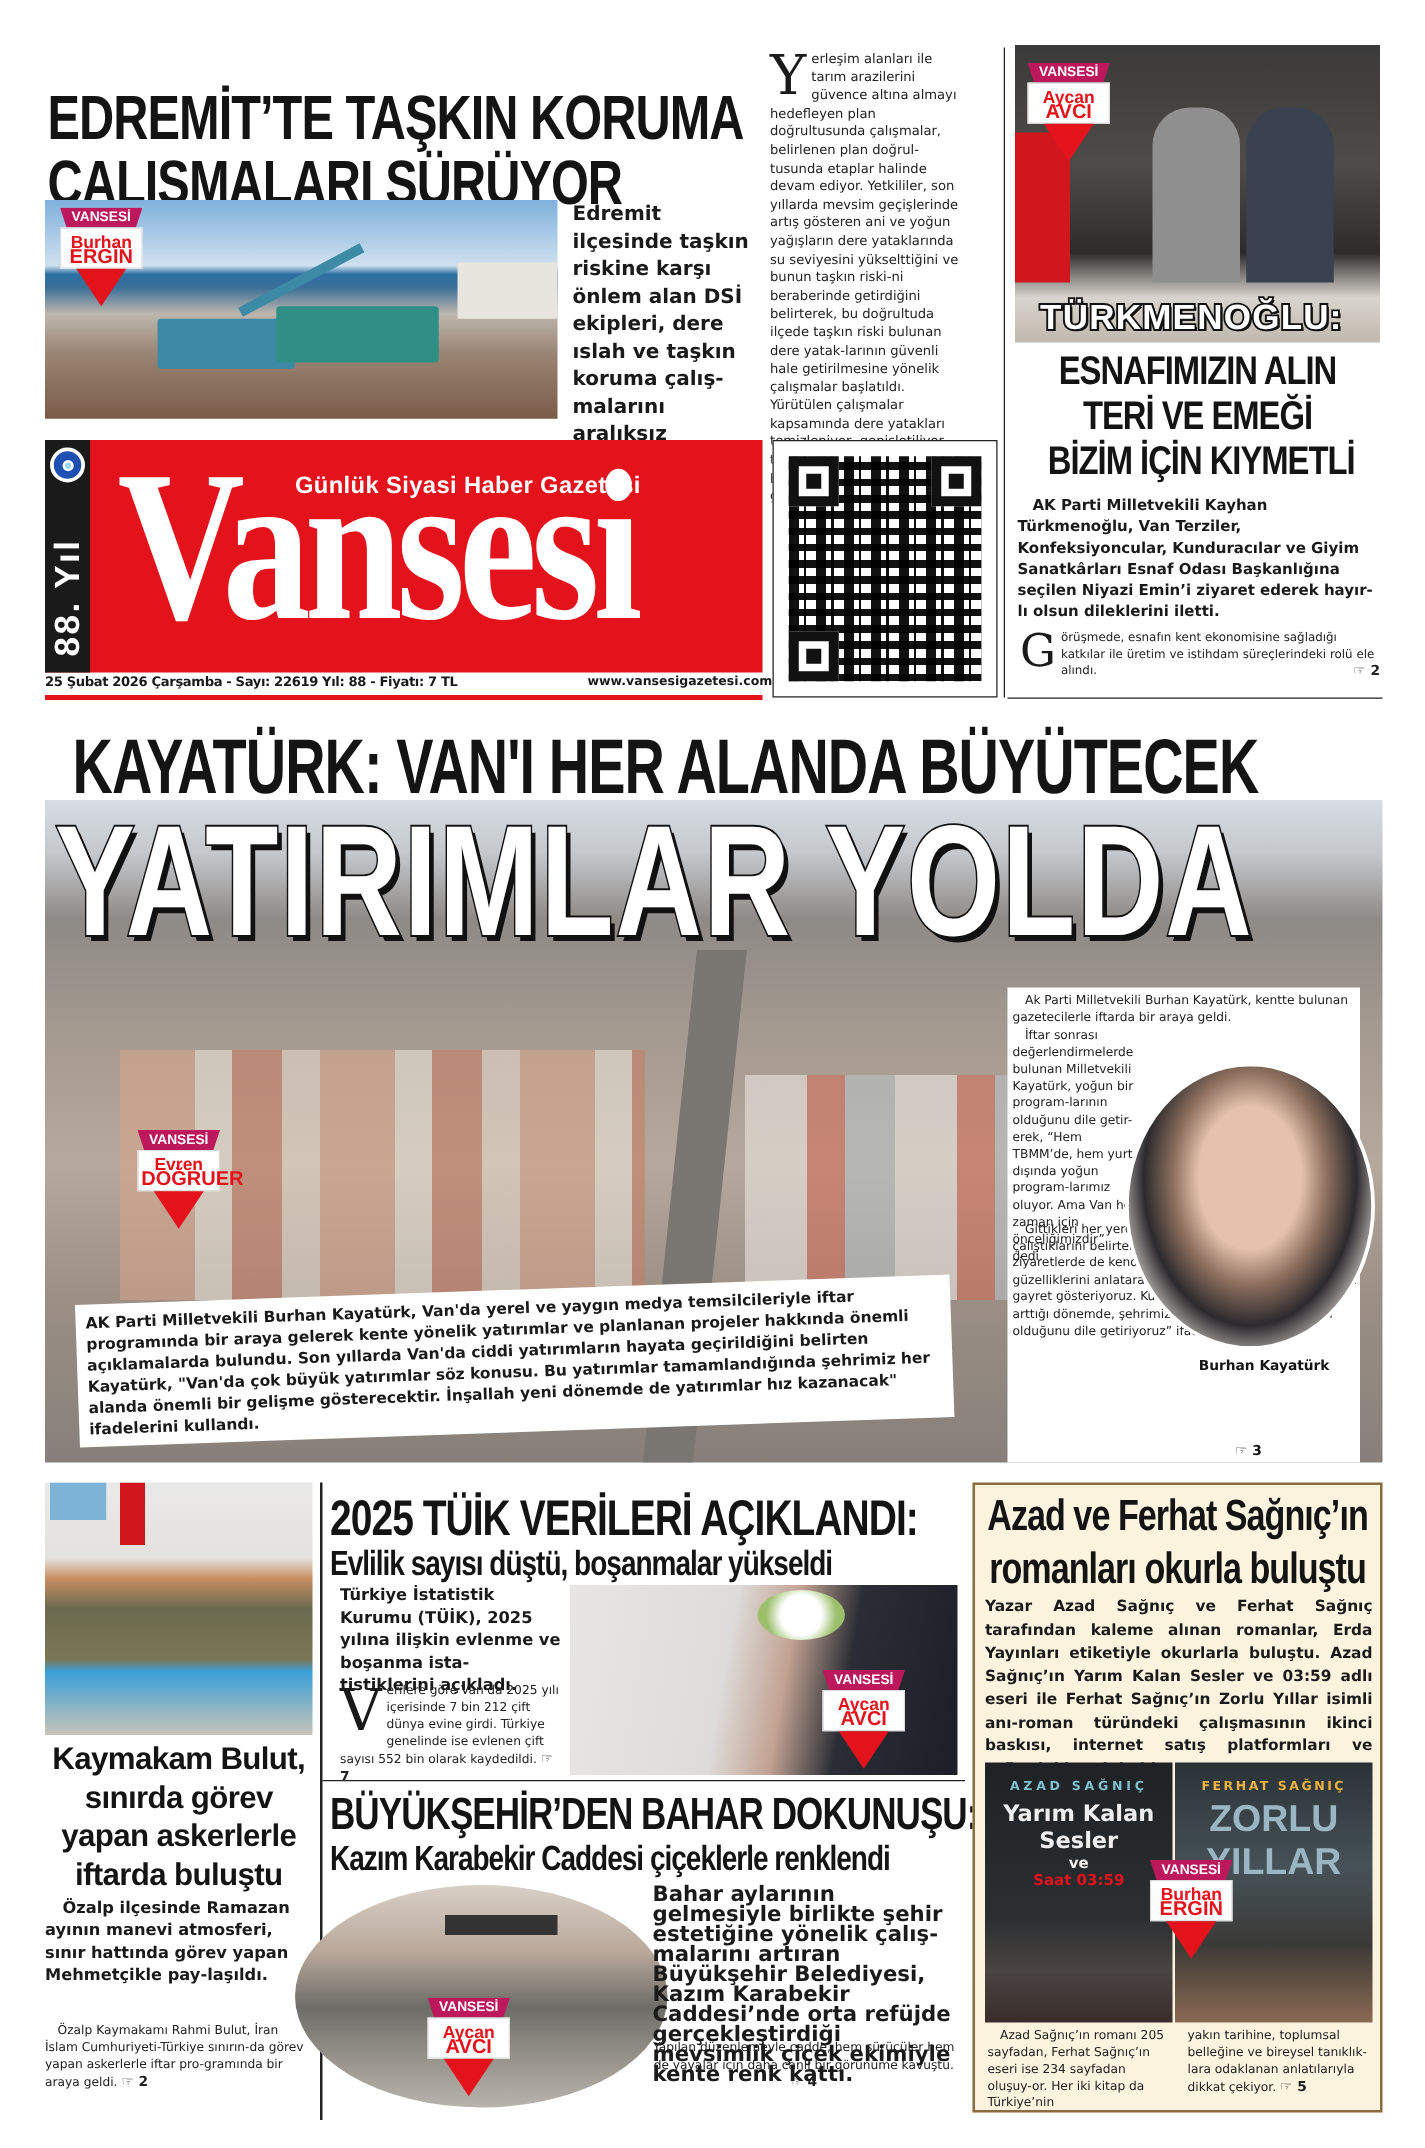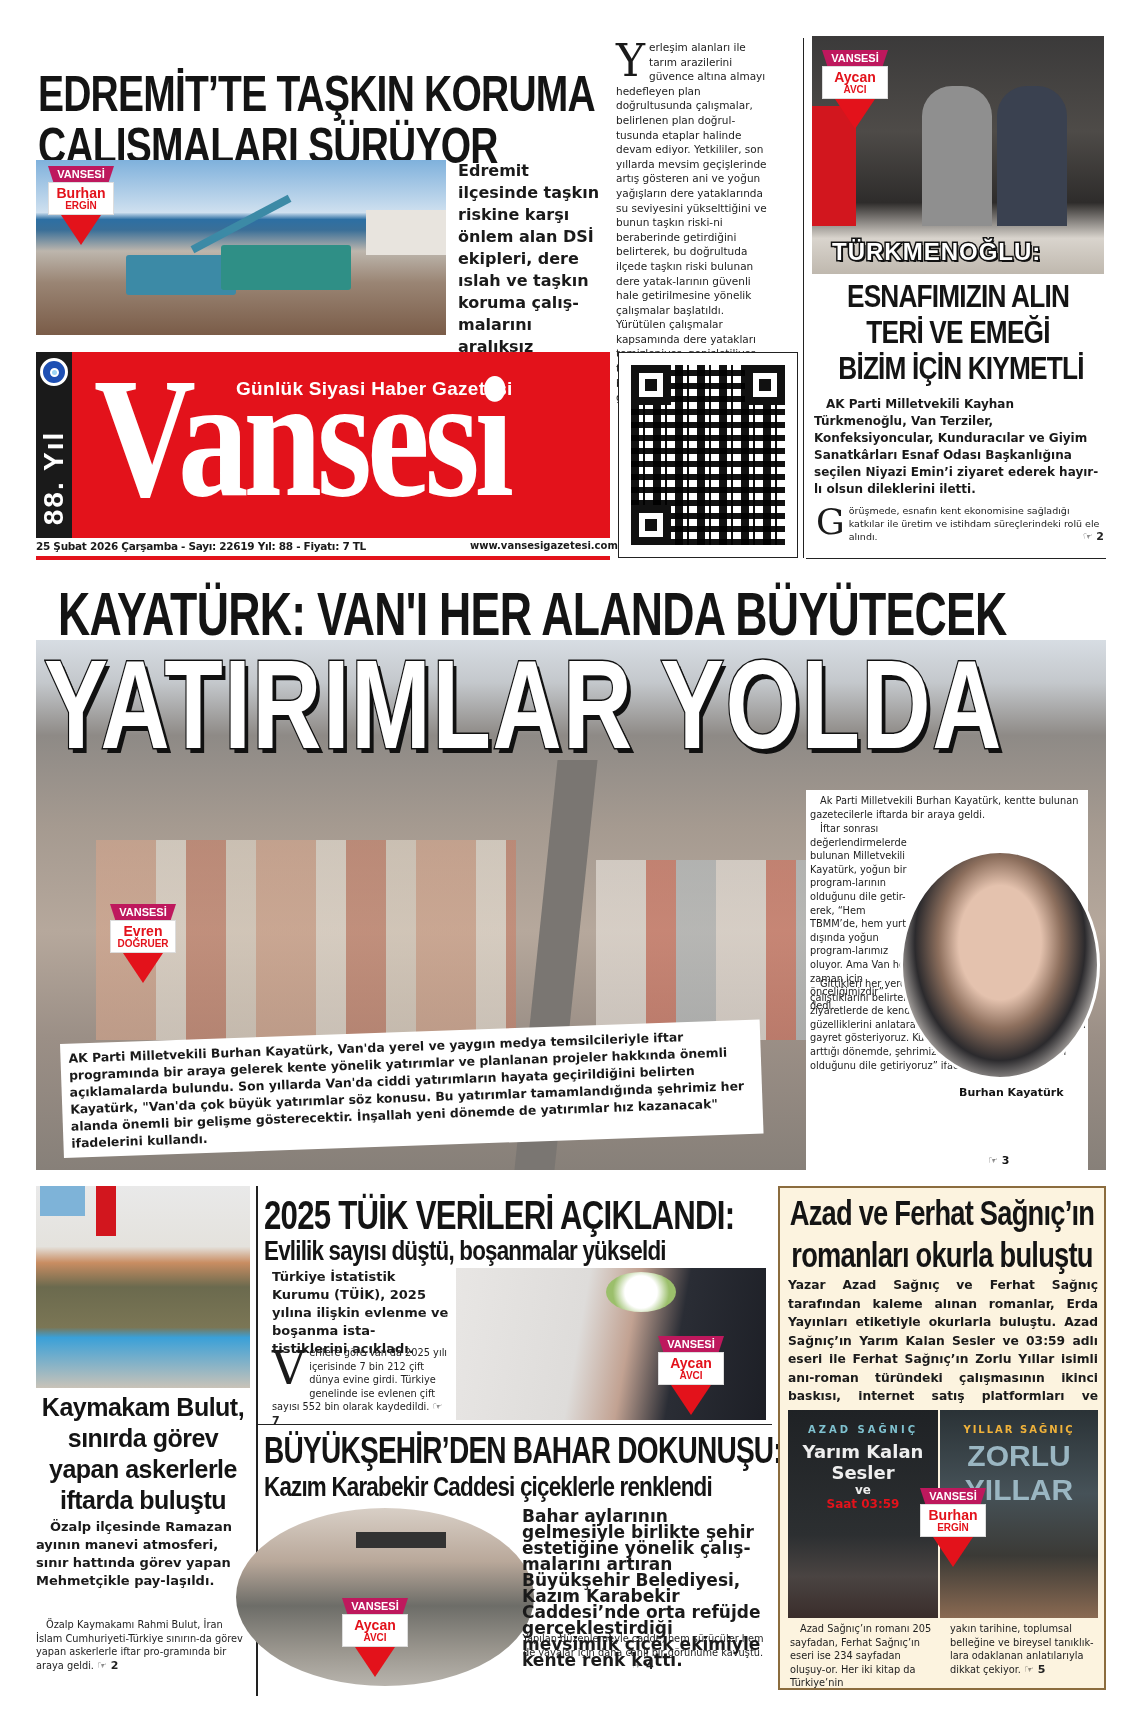--- a/index.html
+++ b/index.html
@@ -7,21 +7,21 @@
   body { position: relative; font-family: "Liberation Sans", sans-serif; color: #141414; }
   .abs { position: absolute; }
   .cond { font-family: "Liberation Sans", sans-serif; font-weight: 700; transform-origin: left top; letter-spacing: -1px; }
   .body-text { font-family: "DejaVu Sans", sans-serif; font-size: 10.5px; line-height: 14.6px; color: #222; }
   .bold-lead { font-family: "DejaVu Sans", sans-serif; font-weight: 700; color: #1a1a1a; }
   .photo { overflow: hidden; }
   .rule-v { background: #222; width: 2px; }
   .badge { position: absolute; width: 66px; }
   .badge .top { background: #be185d; color: #fff; font: 700 11px "Liberation Sans", sans-serif; text-align: center; padding: 2px 0; clip-path: polygon(0 0,100% 0,92% 100%,8% 100%); }
   .badge .name { background: #fff; color: #e3121b; font: 700 14px/14px "Liberation Sans", sans-serif; text-align: center; padding: 3px 2px 2px; border: 1px solid #ddd; }
-  .badge .name small { display: block; font-size: 10px; line-height: 12px; }
+  .badge .name small { display: block; font-size: 16px; line-height: 12px; }
   .badge .tri { width: 0; height: 0; margin: 0 auto; border-left: 20px solid transparent; border-right: 20px solid transparent; border-top: 30px solid #e3121b; }
   .dropcap { float: left; font-family: "DejaVu Serif", serif; font-size: 44px; line-height: 38px; margin: 2px 4px 0 0; color: #1a1a1a; }
   .cont { font-family: "DejaVu Sans", sans-serif; font-weight: 700; font-size: 11px; }
   .outline-head { font-family: "Liberation Sans", sans-serif; font-weight: 700; color: #fff; -webkit-text-stroke: 3px #111; paint-order: stroke fill; text-shadow: 5px 5px 0 #111; }
   .qr { background:
       repeating-linear-gradient(90deg, #111 0 8px, #fff 8px 12px, #111 12px 14px, #fff 14px 22px),
       repeating-linear-gradient(0deg, #111 0 6px, #fff 6px 13px);
       background-blend-mode: multiply; }
 </style>
 </head>
@@ -57,21 +57,21 @@
 <div class="abs photo" style="left:812px;top:36px;width:292px;height:238px;background:linear-gradient(180deg,#3b3a3a 0%,#4e4b48 40%,#2e2c2b 70%,#d9d4cd 85%,#bfb8ae 100%);">
   <div class="abs" style="left:0;top:70px;width:44px;height:120px;background:#d2161e;"></div>
   <div class="abs" style="left:110px;top:50px;width:70px;height:140px;background:#8f8f8f;border-radius:30px 30px 0 0;"></div>
   <div class="abs" style="left:185px;top:50px;width:70px;height:140px;background:#3a4150;border-radius:30px 30px 0 0;"></div>
 </div>
 <div class="badge" style="left:822px;top:50px;">
   <div class="top">VANSESİ</div>
   <div class="name"><span>Aycan</span><small>AVCI</small></div>
   <div class="tri"></div>
 </div>
-<div class="abs outline-head" style="left:832px;top:238px;font-size:24px;letter-spacing:1px;text-shadow:2px 2px 0 #111;">TÜRKMENOĞLU:</div>
+<div class="abs outline-head" style="left:832px;top:238px;font-size:28px;letter-spacing:1px;text-shadow:2px 2px 0 #111;">TÜRKMENOĞLU:</div>
 
 <div class="abs" style="left:812px;top:278px;width:292px;text-align:center;">
   <div class="cond" style="font-size:32px;line-height:36px;transform:scaleX(0.82);transform-origin:center top;white-space:nowrap;">ESNAFIMIZIN ALIN</div>
   <div class="cond" style="font-size:32px;line-height:36px;transform:scaleX(0.82);transform-origin:center top;white-space:nowrap;">TERİ VE EMEĞİ</div>
   <div class="cond" style="font-size:32px;line-height:36px;transform:scaleX(0.82);transform-origin:center top;white-space:nowrap;">BİZİM İÇİN KIYMETLİ</div>
 </div>
 <div class="abs bold-lead" style="left:814px;top:396px;width:290px;font-size:12px;line-height:17px;text-indent:12px;">AK Parti Milletvekili Kayhan Türkmenoğlu, Van Terziler, Konfeksiyoncular, Kunduracılar ve Giyim Sanatkârları Esnaf Odası Başkanlığına seçilen Niyazi Emin’i ziyaret ederek hayır-lı olsun dileklerini iletti.</div>
 <div class="abs body-text" style="left:816px;top:504px;width:288px;font-size:9.5px;line-height:13px;">
   <span class="dropcap" style="font-size:36px;line-height:32px;">G</span>
   <span>örüşmede, esnafın kent ekonomisine sağladığı katkılar ile üretim ve istihdam süreçlerindeki rolü ele alındı.</span>
@@ -185,21 +185,21 @@
 <div class="abs bold-lead" style="left:788px;top:1276px;width:310px;font-size:12.3px;line-height:18.5px;text-align:justify;">Yazar Azad Sağnıç ve Ferhat Sağnıç tarafından kaleme alınan romanlar, Erda Yayınları etiketiyle okurlarla buluştu. Azad Sağnıç’ın Yarım Kalan Sesler ve 03:59 adlı eseri ile Ferhat Sağnıç’ın Zorlu Yıllar isimli anı-roman türündeki çalışmasının ikinci baskısı, internet satış platformları ve raflardaki yerini aldı.</div>
 
 <div class="abs" style="left:788px;top:1410px;width:150px;height:208px;background:linear-gradient(180deg,#1f2225 0%,#2c2f31 60%,#4a4442 80%,#3a2d2b 100%);">
   <div style="margin-top:14px;text-align:center;color:#7fc1cf;font:700 10px 'DejaVu Sans',sans-serif;letter-spacing:3px;">AZAD SAĞNIÇ</div>
   <div style="text-align:center;color:#eee;font:700 18px 'DejaVu Sans',sans-serif;margin-top:6px;">Yarım Kalan</div>
   <div style="text-align:center;color:#eee;font:700 18px 'DejaVu Sans',sans-serif;">Sesler</div>
   <div style="text-align:center;color:#eee;font:700 12px 'DejaVu Sans',sans-serif;">ve</div>
   <div style="text-align:center;color:#e3121b;font:700 12px 'DejaVu Sans',sans-serif;">Saat 03:59</div>
 </div>
 <div class="abs" style="left:940px;top:1410px;width:158px;height:208px;background:linear-gradient(180deg,#2a3236 0%,#465258 40%,#3b3a36 70%,#8a6a52 100%);">
-  <div style="margin-top:14px;text-align:center;color:#f0b23a;font:700 10px 'DejaVu Sans',sans-serif;letter-spacing:2px;">YILLAR SAĞNIÇ</div>
+  <div style="margin-top:14px;text-align:center;color:#f0b23a;font:700 10px 'DejaVu Sans',sans-serif;letter-spacing:2px;">FERHAT SAĞNIÇ</div>
   <div style="text-align:center;color:#9ab6c2;font:700 30px/34px 'Liberation Sans',sans-serif;margin-top:4px;padding:0 6px;">ZORLU YILLAR</div>
 </div>
 <div class="badge" style="left:920px;top:1488px;">
   <div class="top">VANSESİ</div>
   <div class="name"><span>Burhan</span><small>ERGİN</small></div>
   <div class="tri"></div>
 </div>
 <div class="abs body-text" style="left:790px;top:1622px;width:146px;font-size:9.8px;line-height:13.6px;text-indent:10px;">Azad Sağnıç’ın romanı 205 sayfadan, Ferhat Sağnıç’ın eseri ise 234 sayfadan oluşuy-or. Her iki kitap da Türkiye’nin</div>
 <div class="abs body-text" style="left:950px;top:1622px;width:146px;font-size:9.8px;line-height:13.6px;">
   <span>yakın tarihine, toplumsal belleğine ve bireysel tanıklık-lara odaklanan anlatılarıyla dikkat çekiyor.</span>

